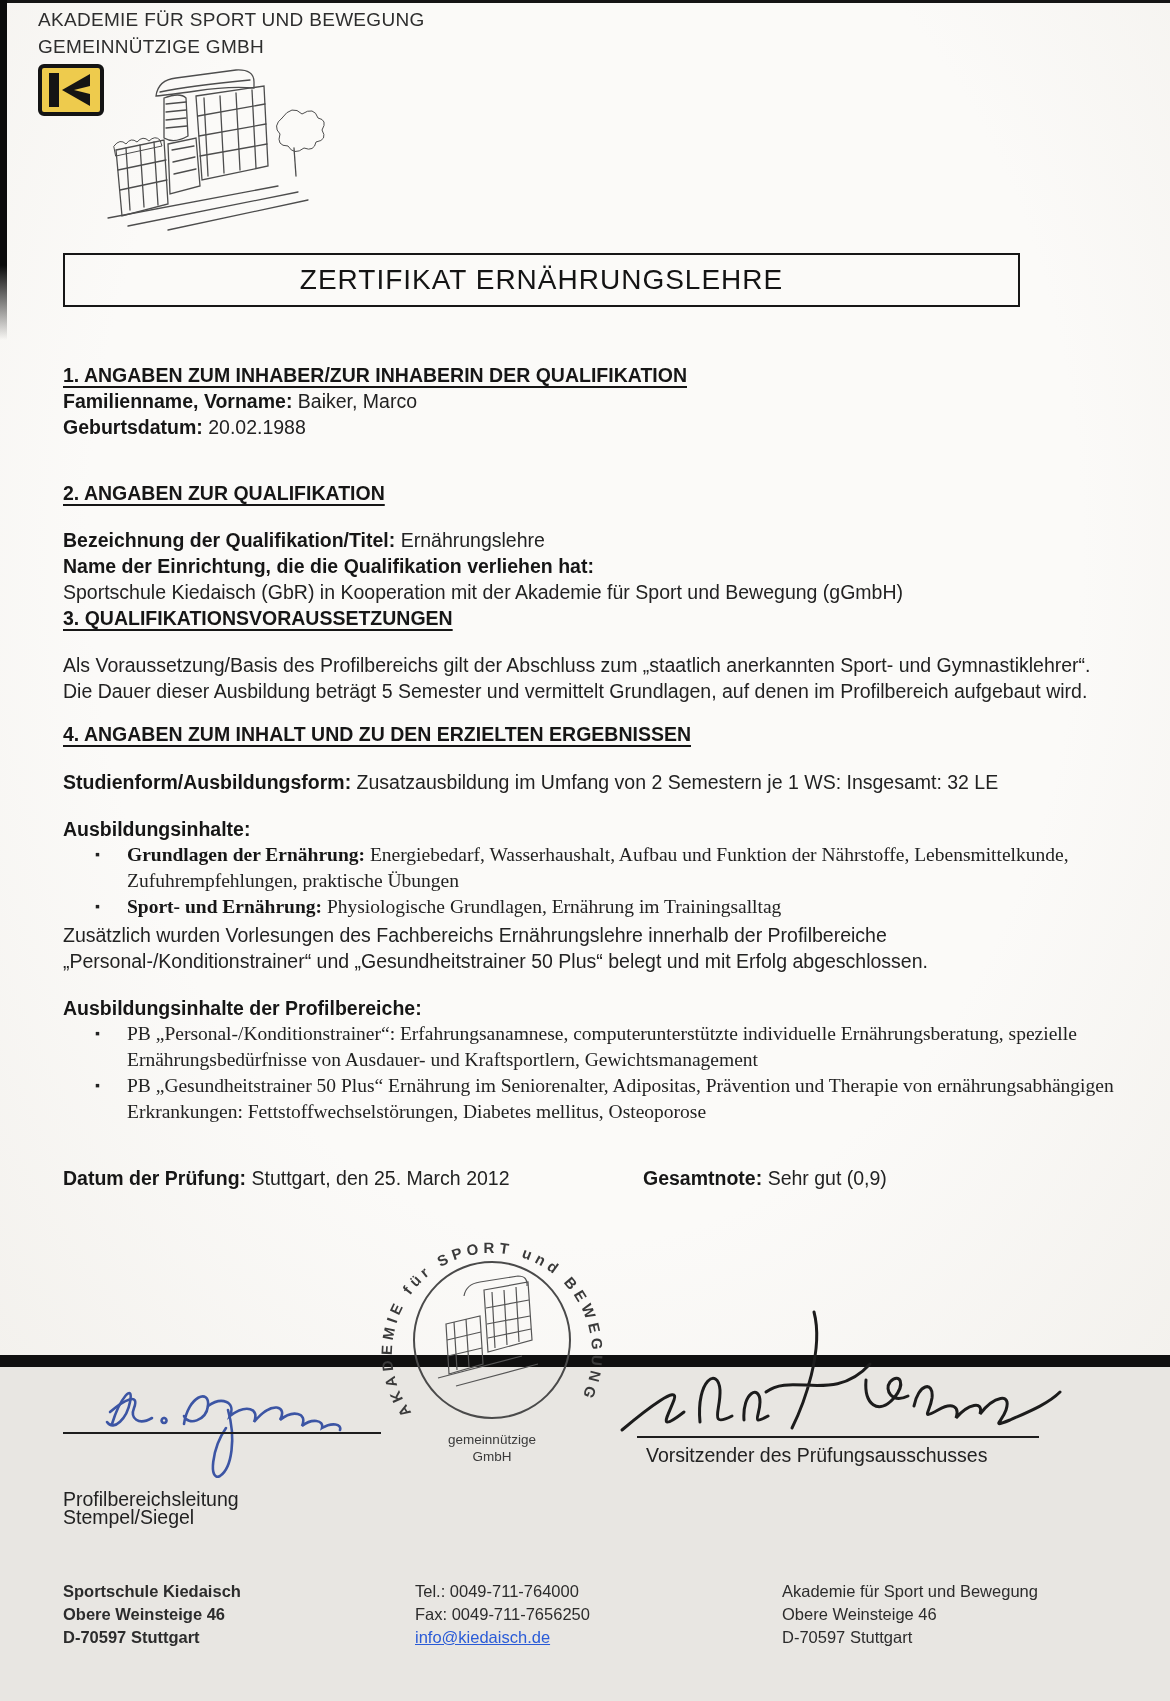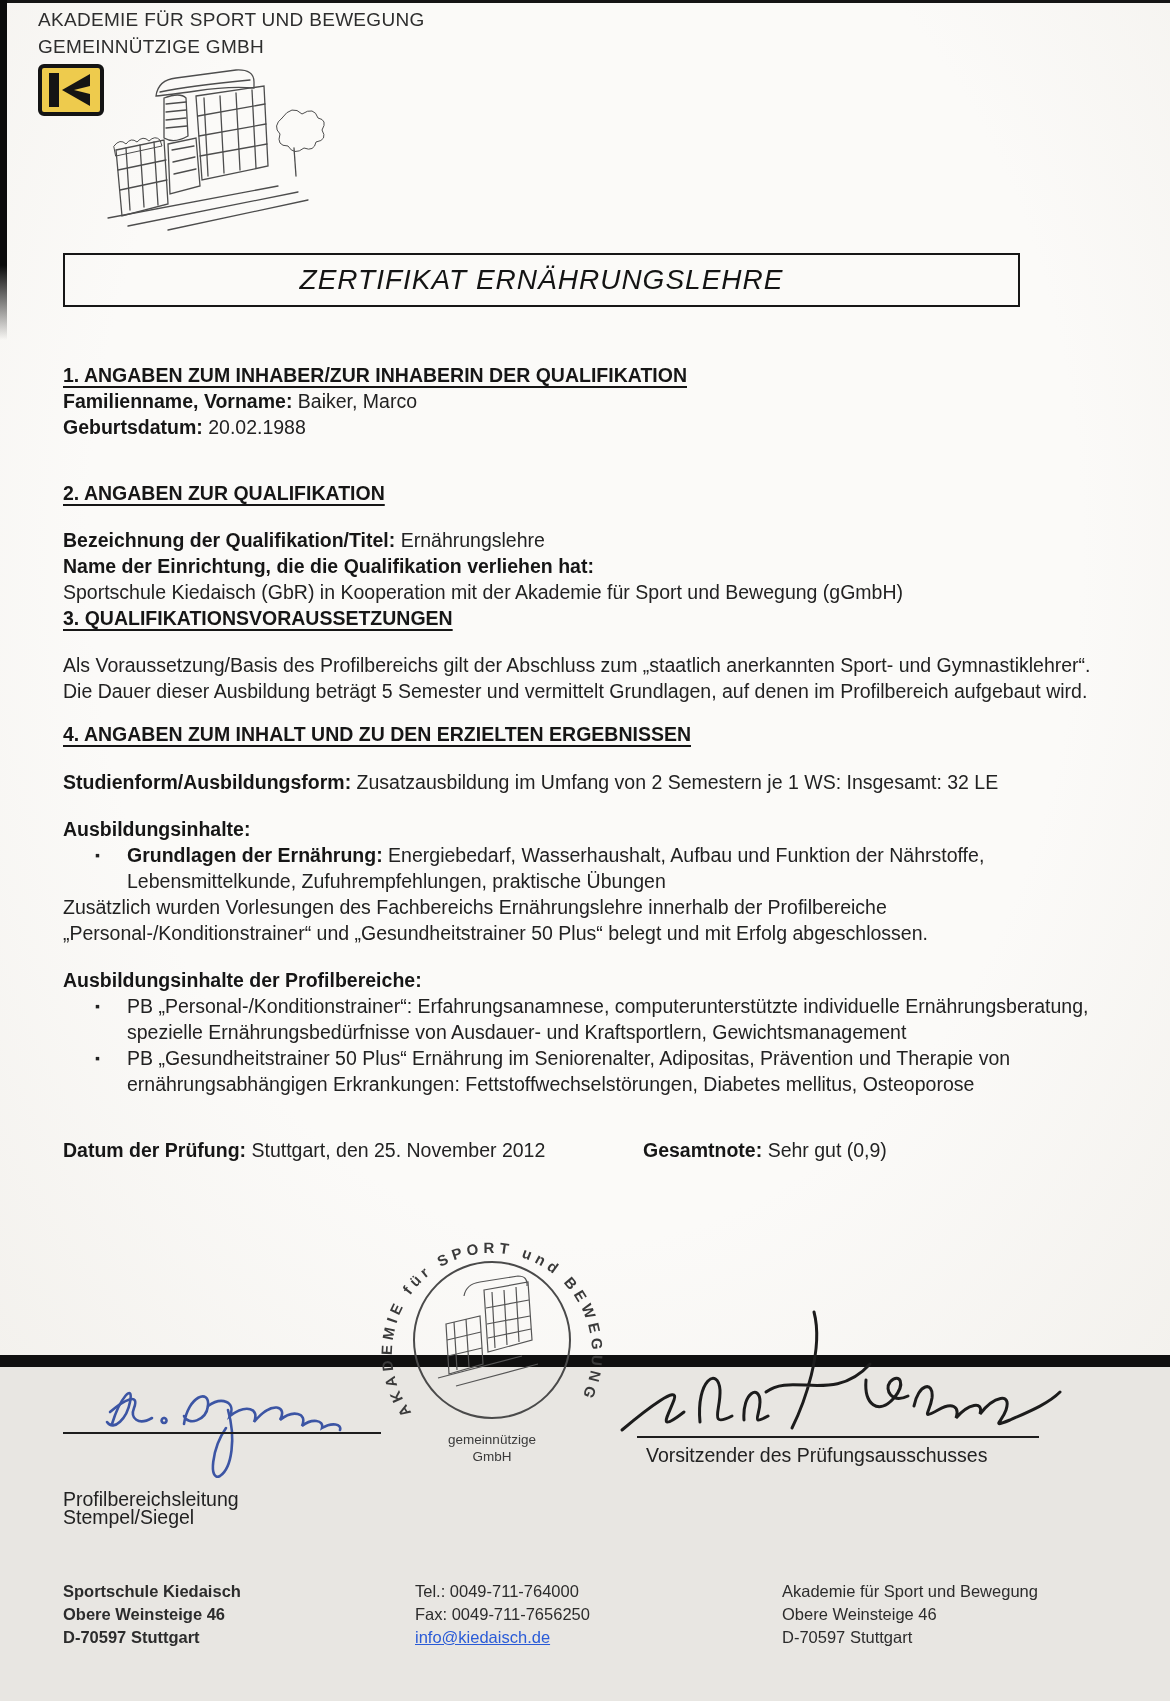--- a/index.html
+++ b/index.html
@@ -12,30 +12,30 @@
   .artifact-left{position:absolute;left:0;top:0;width:7px;height:340px;
     background:linear-gradient(to bottom,#0b0b0b 0%,#0b0b0b 78%,rgba(11,11,11,0) 100%);}
   .artifact-bottom{position:absolute;left:0;bottom:0;width:1170px;height:12px;background:#101010;}
   
   .letterhead{position:absolute;left:38px;top:6px;font-size:19px;line-height:27px;
     color:#2e2e2e;letter-spacing:.3px;}
   .logo{position:absolute;left:38px;top:64px;width:66px;height:52px;}
   .building-hdr{position:absolute;left:68px;top:58px;width:270px;height:180px;}
   
   .titlebox{position:absolute;left:63px;top:253px;width:953px;height:50px;
-    border:2px solid #161616;display:flex;align-items:center;justify-content:center;font-style:italic;}
+    border:2px solid #161616;display:flex;align-items:center;justify-content:center;}
   .titlebox span{font-size:28px;letter-spacing:1px;color:#141414;}
   
   .flow{position:absolute;left:63px;top:340px;width:1056px;font-size:19.5px;line-height:26px;}
   .hsec{font-weight:bold;color:#161616;text-decoration:underline;
     text-decoration-thickness:2px;text-underline-offset:4px;}
   b{color:#161616;}
   .mt17{margin-top:17px}.mt20{}.mt21{margin-top:21px}
   .mt22{margin-top:22px}.mt25{margin-top:40px}
-  .bullets{margin-top:0;}
+  .bullets{margin-top:0;font-family:Liberation Serif, serif;}
   .bullet{display:flex;}
   .bullet .bm{width:14px;margin-left:32px;margin-right:18px;flex:none;}
   .bullet .bm::before{content:"▪";font-size:14px;position:relative;top:-2px;}
   .bullet .bt{flex:1;}
   .examrow{position:relative;margin-top:40px;height:26px;}
   .examrow .grade{position:absolute;left:580px;top:0;white-space:nowrap;}
   
   .sigline-left{position:absolute;left:63px;top:1432px;width:318px;height:2px;background:#1d1d1d;}
   .sigline-right{position:absolute;left:637px;top:1436px;width:402px;height:2px;background:#1d1d1d;}
   .siglabel-left{position:absolute;left:63px;top:1440px;font-size:19.5px;margin-top:48px;}
@@ -126,40 +126,44 @@
       <span>Zusatzausbildung im Umfang von 2 Semestern je 1 WS: Insgesamt: 32 LE</span>
     </div>
     <div class="mt21">
       <b>Ausbildungsinhalte:</b>
     </div>
     <div class="bullets">
       <div class="bullet">
         <span class="bm"></span>
         <span class="bt"><b>Grundlagen der Ernährung:</b><span> Energiebedarf, Wasserhaushalt, Aufbau und Funktion der Nährstoffe, Lebensmittelkunde, Zufuhrempfehlungen, praktische Übungen</span></span>
       </div>
+      <div class="bullet">
+        <span class="bm"></span>
+        <span class="bt"><b>Sport- und Ernährung:</b><span> Physiologische Grundlagen, Ernährung im Trainingsalltag</span></span>
+      </div>
     </div>
     <div class="mt20">Zusätzlich wurden Vorlesungen des Fachbereichs Ernährungslehre innerhalb der Profilbereiche „Personal-/Konditionstrainer“ und „Gesundheitstrainer 50 Plus“ belegt und mit Erfolg abgeschlossen.</div>
     <div class="mt21">
       <b>Ausbildungsinhalte der Profilbereiche:</b>
     </div>
     <div class="bullets mt22">
       <div class="bullet">
         <span class="bm"></span>
         <span class="bt">PB „Personal-/Konditionstrainer“: Erfahrungsanamnese, computerunterstützte individuelle Ernährungsberatung, spezielle Ernährungsbedürfnisse von Ausdauer- und Kraftsportlern, Gewichtsmanagement</span>
       </div>
       <div class="bullet">
         <span class="bm"></span>
         <span class="bt">PB „Gesundheitstrainer 50 Plus“ Ernährung im Seniorenalter, Adipositas, Prävention und Therapie von ernährungsabhängigen Erkrankungen: Fettstoffwechselstörungen, Diabetes mellitus, Osteoporose</span>
       </div>
     </div>
 
     <div class="examrow">
       <span>
         <b>Datum der Prüfung:</b>
-        <span>Stuttgart, den 25. November 2012</span>
+        <span>Stuttgart, den 25. March 2012</span>
       </span>
       <span class="grade">
         <b>Gesamtnote:</b>
         <span>Sehr gut (0,9)</span>
       </span>
     </div>
   </div>
 
   <svg class="sig-left-svg" viewBox="0 0 330 140">
     <g fill="none" stroke="#3c55a4" stroke-width="2.6" stroke-linecap="round">

